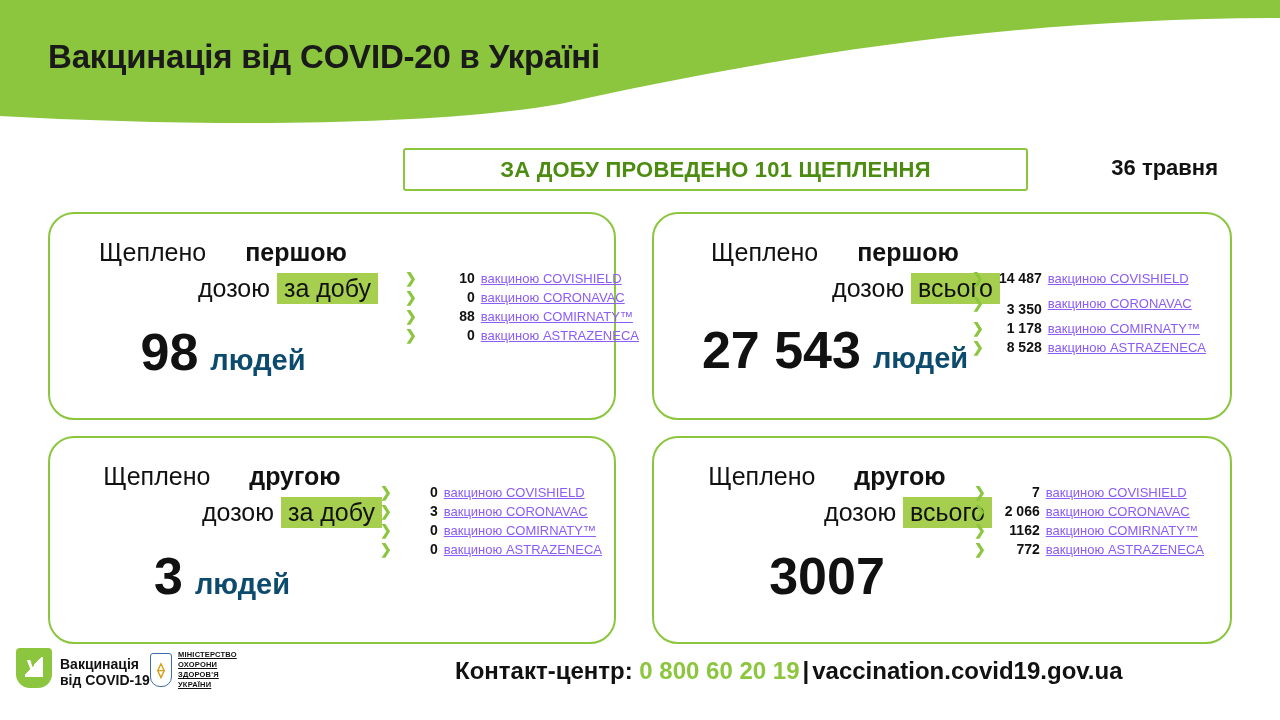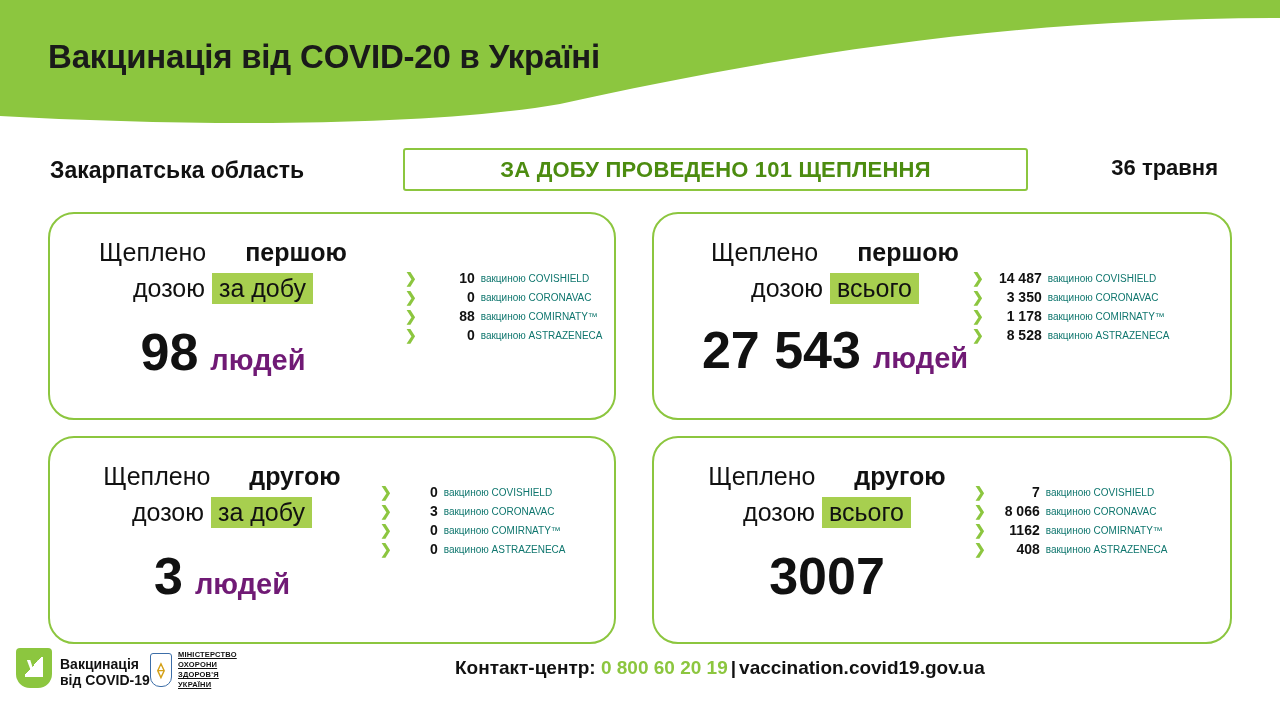--- a/index.html
+++ b/index.html
@@ -90,37 +90,38 @@
     font-size: 25px;
     color: #111111;
     line-height: 1.28;
     text-align: center;
     white-space: nowrap;
   }
   .headline b { font-weight: bold; margin-left: 32px; }
   .hl-line2 {
     display: block;
     margin-top: 4px;
+    text-align: right;
   }
   .hl-mark {
     background: #a7cf4f;
     padding: 1px 7px 2px 7px;
     font-weight: normal;
   }
   .bignum {
     font-size: 52px;
     font-weight: bold;
     color: #111111;
     white-space: nowrap;
     line-height: 1;
   }
   .bigunit {
     font-size: 29px;
     font-weight: bold;
-    color: #701a75;
+    color: #0c4a6e;
     white-space: nowrap;
   }
   .big-row {
     display: flex;
     align-items: baseline;
     justify-content: center;
     gap: 12px;
   }
 
   
@@ -144,23 +145,24 @@
     flex: 0 0 auto;
   }
   .bd-val {
     font-size: 14px;
     font-weight: bold;
     color: #111111;
     text-align: right;
     flex: 0 0 auto;
   }
   .bd-txt {
-    font-size: 10px;
-    color: #0f766e;
+    font-size: 13px;
+    color: #8b5cf6;
     flex: 0 0 auto;
+    text-decoration: underline;
   }
 
   
   .footer-logo {
     position: absolute;
     left: 16px; top: 648px;
     display: flex;
     align-items: flex-end;
     gap: 8px;
   }
@@ -212,41 +214,40 @@
   .moz-text {
     font-size: 7.5px;
     font-weight: bold;
     color: #111111;
     line-height: 1.35;
     letter-spacing: 0.2px;
   }
   .contact {
     position: absolute;
     left: 455px; top: 657px;
-    font-size: 19px;
+    font-size: 24px;
     font-weight: bold;
     color: #111111;
     white-space: nowrap;
   }
   .contact .green { color: #8cc63f; }
   .contact .sep { color: #111111; padding: 0 3px; }
 </style>
 </head>
 <body>
 
 <div id="stage">
 
   <div class="header-band">
     <svg width="1280" height="130" viewBox="0 0 1280 130" xmlns="http://www.w3.org/2000/svg" aria-hidden="true">
       <path d="M0,0 L1280,0 L1280,18 C1000,18 760,60 560,104 C420,128 180,126 0,116 Z" fill="#8cc63f"></path>
     </svg>
   </div>
   <div class="header-title">Вакцинація від COVID-20 в Україні</div>
 
-  <div class="region-label">Закарпатська  область</div>
   <div class="daily-banner">
     <span>ЗА ДОБУ ПРОВЕДЕНО 101 ЩЕПЛЕННЯ</span>
   </div>
   <div class="date-label">36 травня</div>
 
   <div class="card" id="card-tl">
     <div class="card-left" style="left:18px; top:22px; width:310px;">
       <div class="headline">
         <span>Щеплено </span><b>першою</b>
         <span class="hl-line2">
@@ -296,21 +297,21 @@
       </div>
     </div>
     <div class="breakdown" style="left:318px; top:56px;">
       <div class="bd-row">
         <span class="chev">❯</span>
         <span class="bd-val" style="width:52px;">14 487</span>
         <span class="bd-txt">вакциною COVISHIELD</span>
       </div>
       <div class="bd-row">
         <span class="chev">❯</span>
-        <span class="bd-val" style="width:52px;">3 350</span>
+        <span class="bd-val" style="width:52px;margin-top:12px;">3 350</span>
         <span class="bd-txt">вакциною CORONAVAC</span>
       </div>
       <div class="bd-row">
         <span class="chev">❯</span>
         <span class="bd-val" style="width:52px;">1 178</span>
         <span class="bd-txt">вакциною COMIRNATY™</span>
       </div>
       <div class="bd-row">
         <span class="chev">❯</span>
         <span class="bd-val" style="width:52px;">8 528</span>
@@ -369,31 +370,31 @@
       </div>
     </div>
     <div class="breakdown" style="left:320px; top:46px;">
       <div class="bd-row">
         <span class="chev">❯</span>
         <span class="bd-val" style="width:48px;">7</span>
         <span class="bd-txt">вакциною COVISHIELD</span>
       </div>
       <div class="bd-row">
         <span class="chev">❯</span>
-        <span class="bd-val" style="width:48px;">8 066</span>
+        <span class="bd-val" style="width:48px;">2 066</span>
         <span class="bd-txt">вакциною CORONAVAC</span>
       </div>
       <div class="bd-row">
         <span class="chev">❯</span>
         <span class="bd-val" style="width:48px;">1162</span>
         <span class="bd-txt">вакциною COMIRNATY™</span>
       </div>
       <div class="bd-row">
         <span class="chev">❯</span>
-        <span class="bd-val" style="width:48px;">408</span>
+        <span class="bd-val" style="width:48px;">772</span>
         <span class="bd-txt">вакциною ASTRAZENECA</span>
       </div>
     </div>
   </div>
 
   <div class="footer-logo">
     <div class="logo-mark">
       <div class="logo-v">V</div>
     </div>
     <div class="logo-text">

